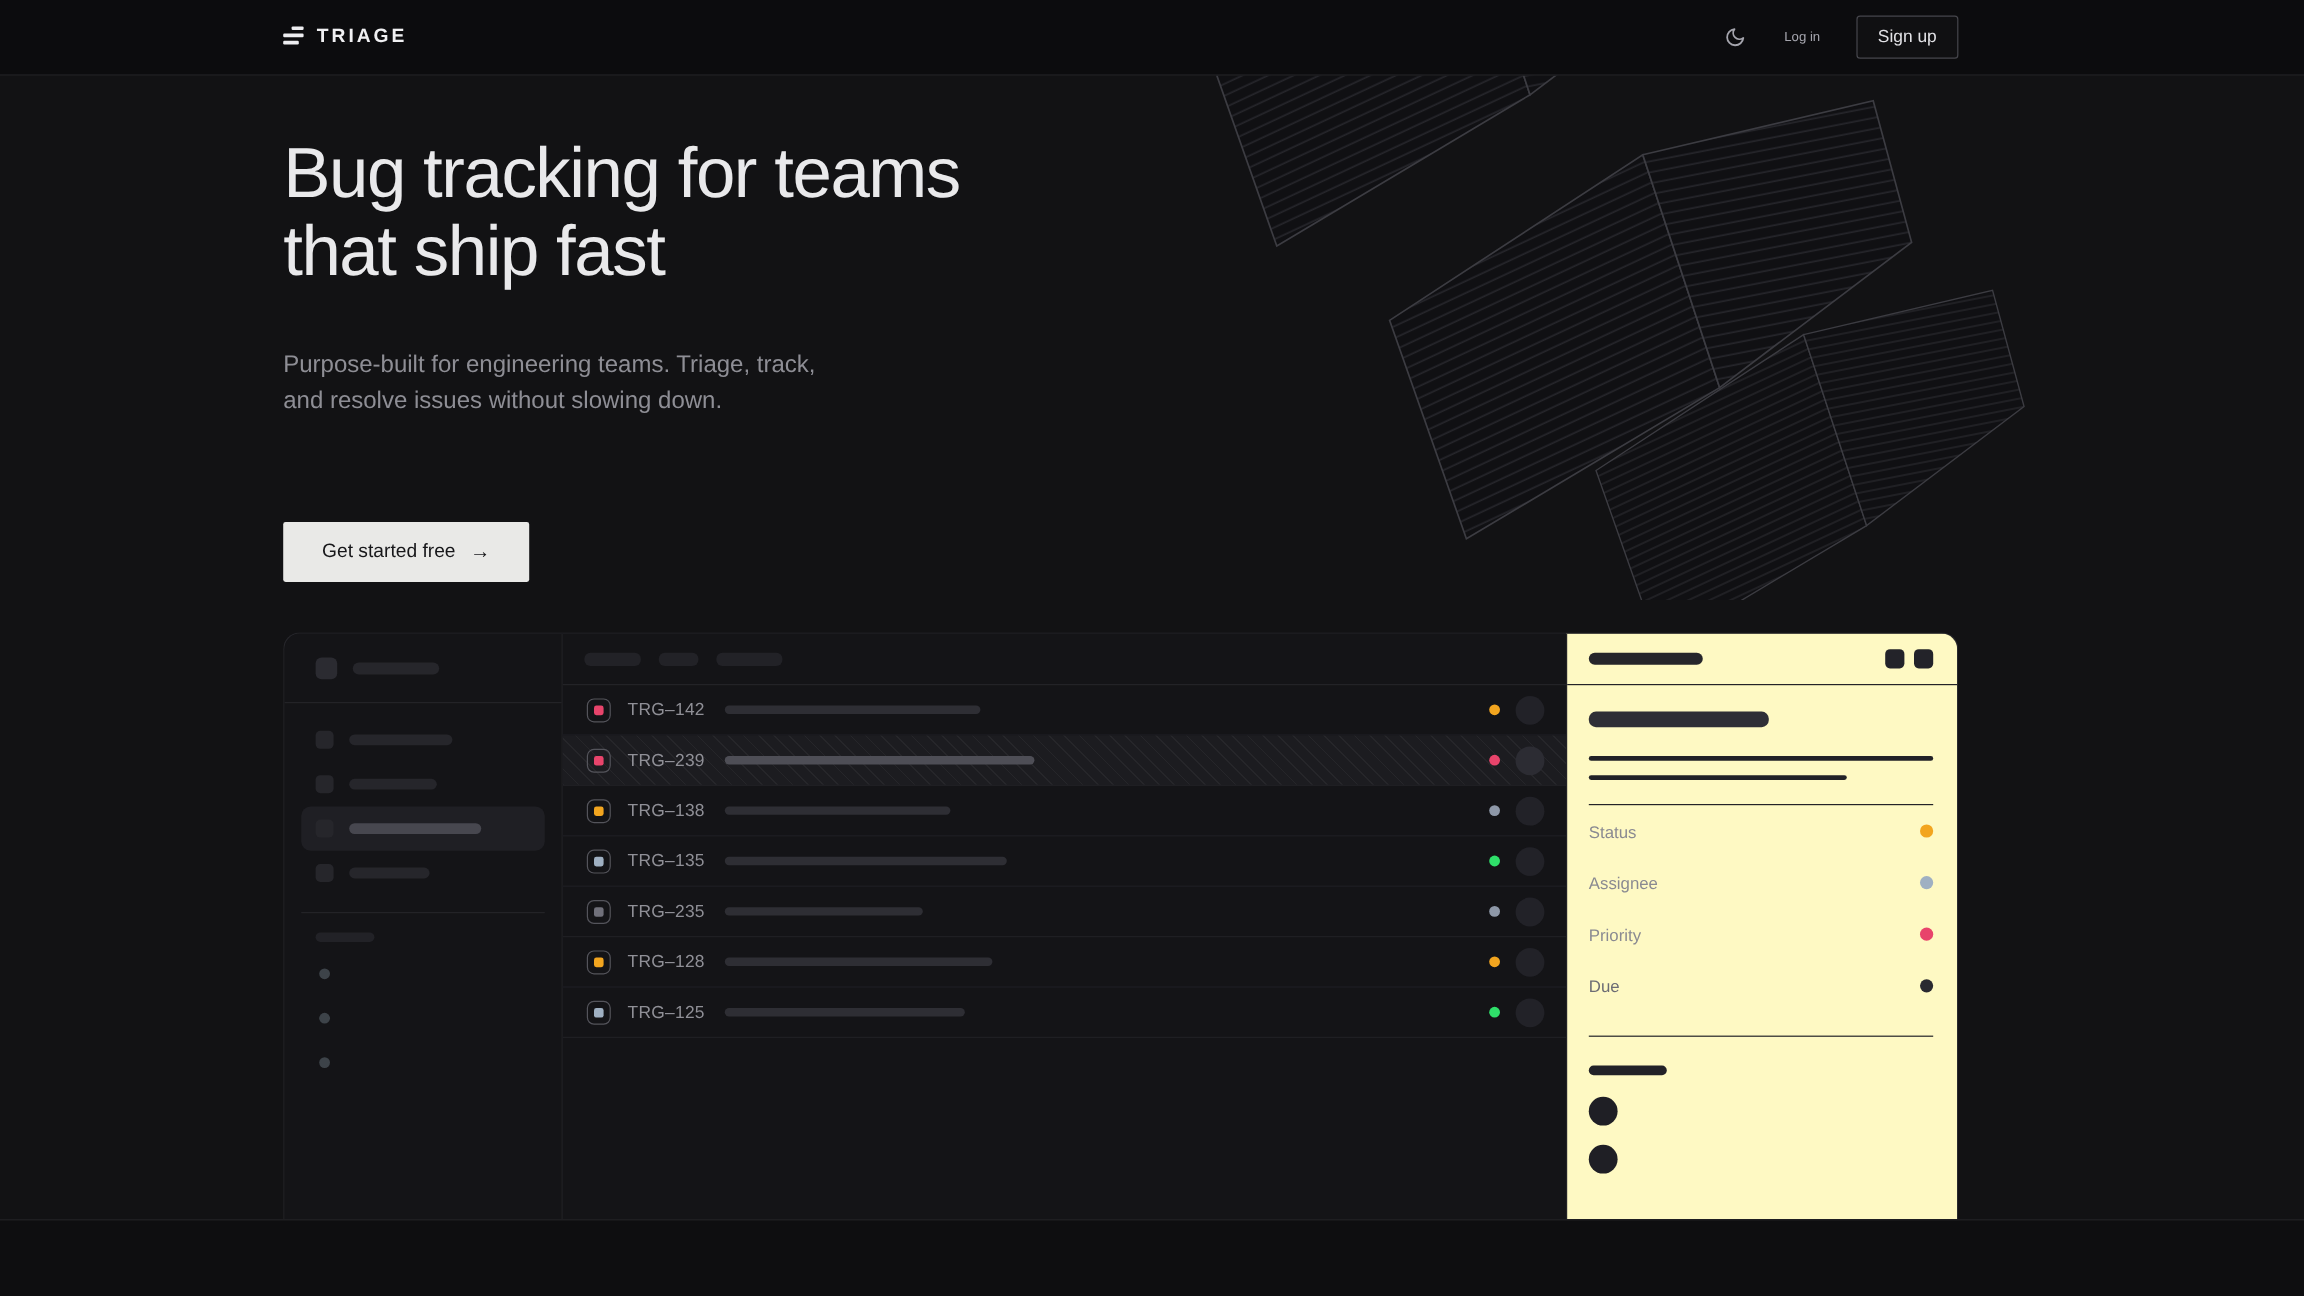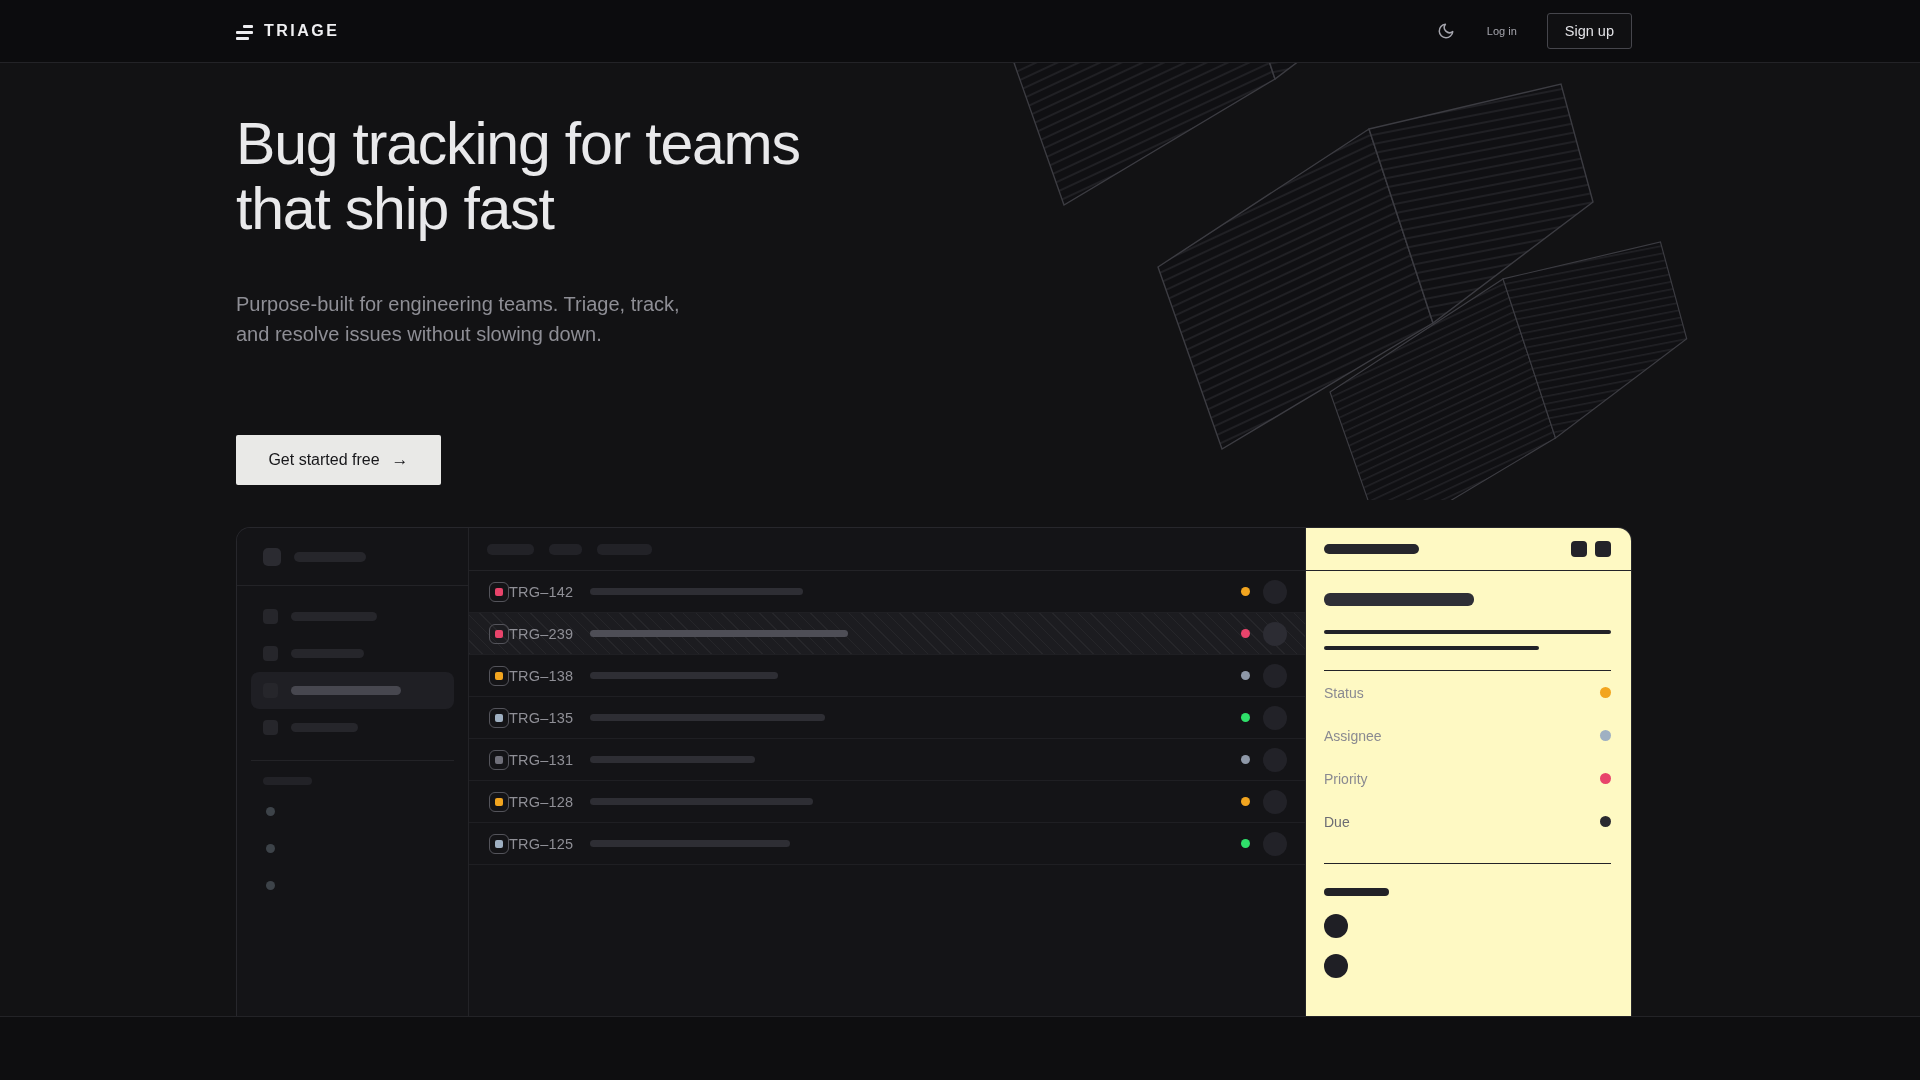--- a/index.html
+++ b/index.html
@@ -8,21 +8,21 @@
   body { position:relative; }
 
   
   .decoration { position:absolute; left:1000px; top:0; z-index:1; }
 
   
   .navbar { position:absolute; left:0; top:0; width:1920px; height:63px;
     background:#0c0c0e; border-bottom:1px solid #232327; z-index:5;
     display:flex; align-items:center; justify-content:space-between;
     padding:0 288px 0 236px; }
-  .brand { display:flex; align-items:flex-end; gap:11px; }
+  .brand { display:flex; align-items:flex-start; gap:11px; }
   .brand-icon { width:17px; height:15px; display:flex; flex-direction:column; justify-content:space-between; }
   .brand-icon i { display:block; height:3px; border-radius:1px; background:#ededf0; }
   .brand-icon i:nth-child(1){ width:10px; margin-left:auto; }
   .brand-icon i:nth-child(2){ width:17px; }
   .brand-icon i:nth-child(3){ width:13px; }
   .brand-name { color:#f0f0f2; font-size:16px; font-weight:700; letter-spacing:2.5px; }
   .nav-right { display:flex; align-items:center; gap:30px; }
   .theme-toggle { background:none; border:none; cursor:pointer; width:22px; height:22px;
     display:flex; align-items:center; justify-content:center; }
   .login-link { color:#a5a5ad; font-size:11px; cursor:pointer; background:none; border:none;
@@ -72,21 +72,21 @@
     border-bottom:1px solid #232327; }
   .toolbar-pill { height:11px; border-radius:5px; background:#222227; }
   .issue-row { height:42px; display:flex; align-items:center; padding-left:20px;
     border-bottom:1px solid #1f1f23; cursor:pointer; }
   .issue-row:last-child { border-bottom:1px solid #1f1f23; }
   .issue-row.highlighted { background:#1c1c20;
     background-image:repeating-linear-gradient(45deg, rgba(255,255,255,0.045) 0 1px, transparent 1px 9px); }
   .issue-icon { width:20px; height:20px; border:1.5px solid #54545b; border-radius:6px; flex:none;
     display:flex; align-items:center; justify-content:center; }
   .issue-icon::after { content:""; width:8px; height:8px; border-radius:2px; background:var(--icon-color); }
-  .issue-id { width:66px; color:#8f8f96; font-size:14.5px; letter-spacing:0.2px; }
+  .issue-id { margin-left:14px; width:66px; color:#8f8f96; font-size:14.5px; letter-spacing:0.2px; }
   .issue-bar { margin-left:15px; height:7px; border-radius:4px; background:#2e2e34; width:var(--bar-w); }
   .issue-row.highlighted .issue-bar { background:#4e4e56; }
   .row-right { margin-left:auto; display:flex; align-items:center; gap:13px; padding-right:18px; }
   .status-dot { width:9px; height:9px; border-radius:50%; background:var(--dot-color); }
   .avatar { width:24px; height:24px; border-radius:50%; background:#222228; }
   .issue-row.highlighted .avatar { background:#2c2c33; }
 
   
   .mk-panel { border-left:1px solid #232327; background:#fef9c3; }
   .panel-header { height:43px; display:flex; align-items:center; padding:0 20px 0 18px;
@@ -239,21 +239,21 @@
     <span class="issue-icon"></span>
     <span class="issue-id">TRG–135</span>
     <span class="issue-bar"></span>
     <span class="row-right">
       <span class="status-dot"></span>
       <span class="avatar"></span>
     </span>
   </div>
         <div class="issue-row" style="--icon-color: #70707a; --dot-color: #8e98a8; --bar-w: 165px;">
     <span class="issue-icon"></span>
-    <span class="issue-id">TRG–131</span>
+    <span class="issue-id">TRG–235</span>
     <span class="issue-bar"></span>
     <span class="row-right">
       <span class="status-dot"></span>
       <span class="avatar"></span>
     </span>
   </div>
         <div class="issue-row" style="--icon-color: #f2a51f; --dot-color: #f2a51f; --bar-w: 223px;">
     <span class="issue-icon"></span>
     <span class="issue-id">TRG–128</span>
     <span class="issue-bar"></span>

